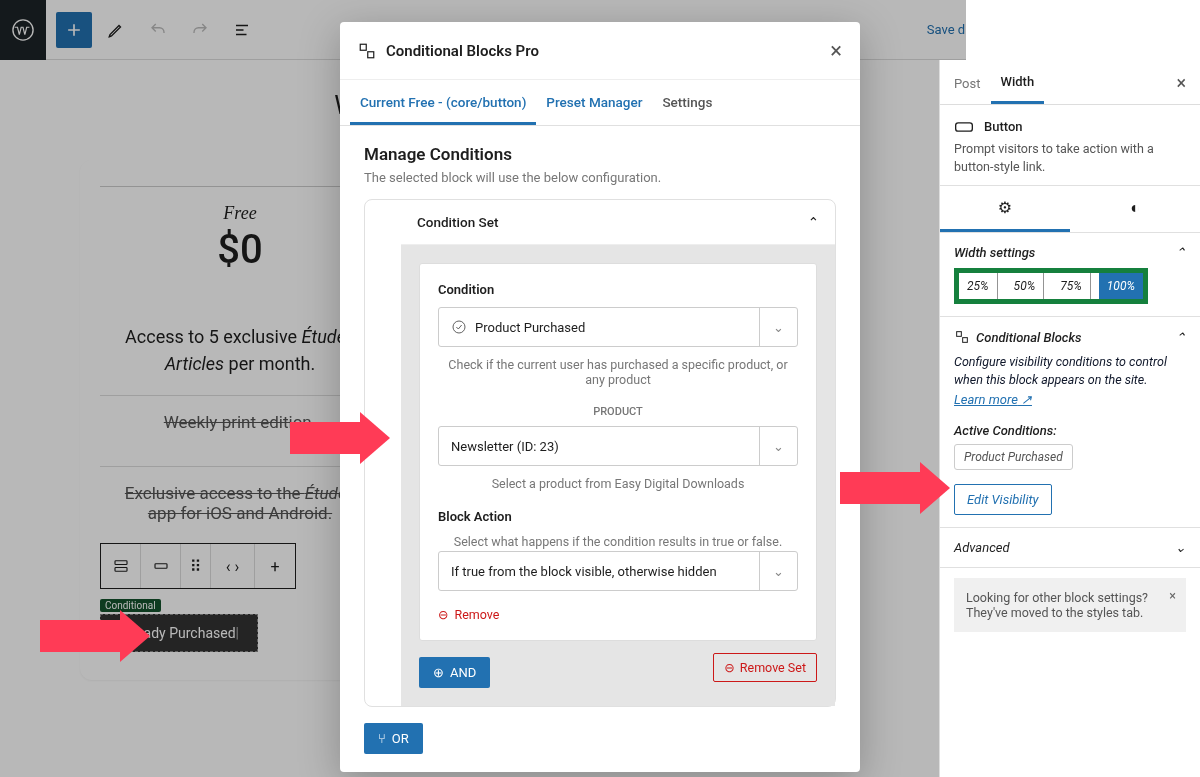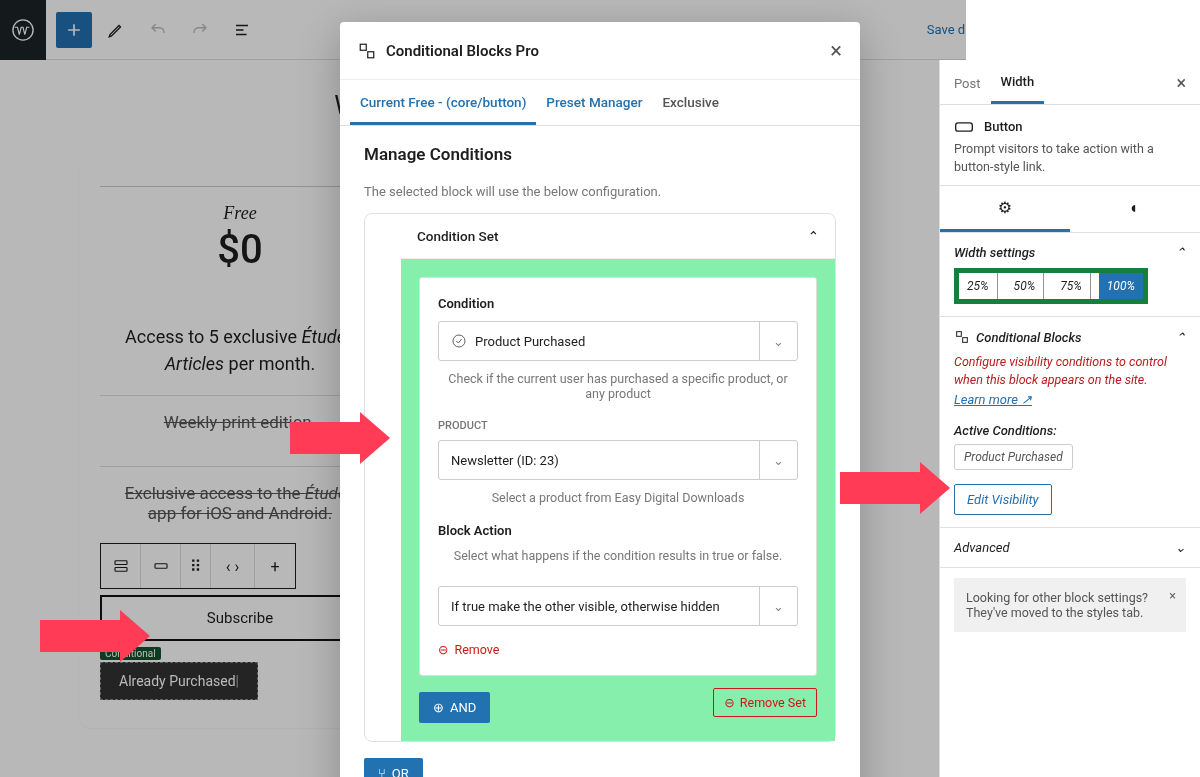--- a/index.html
+++ b/index.html
@@ -64,32 +64,32 @@
   
   .modal { position:absolute; top:22px; left:50%; transform:translateX(-50%); width:520px; background:#fff; border-radius:4px; box-shadow: 0 10px 40px rgba(0,0,0,0.25); z-index:100; }
   .modal-hdr { display:flex; align-items:center; padding:16px 18px; border-bottom:1px solid #eee; gap:10px; }
   .modal-hdr .title { font-weight:600; font-size:15px; }
   .modal-close { margin-left:auto; font-size:22px; color:#555; }
   .modal-tabs { display:flex; border-bottom:1px solid #e0e0e0; padding: 0 10px; }
   .modal-tab { padding:14px 10px 12px; font-size:13.5px; font-weight:500; color:#555; }
   .modal-tab.blue { color:#2271b1; }
   .modal-tab.active { color:#2271b1; border-bottom:3px solid #2271b1; }
   .modal-body { padding: 18px 24px; }
-  .modal-h { font-size:17px; font-weight:600; margin-bottom:20px; }
+  .modal-h { font-size:17px; font-weight:600; margin-bottom:6px; }
   .modal-sub { color:#777; font-size:13px; margin-bottom:14px; }
   .cond-set { border:1px solid #e0e0e0; border-radius:8px;padding-left:36px; }
   .cond-set-hdr { display:flex; justify-content:space-between; padding:14px 16px; font-weight:500; font-size:13.5px; }
-  .cond-inner { background:#86efac; padding:18px; border-top:1px solid #eee; }
+  .cond-inner { background:#e5e5e5; padding:18px; border-top:1px solid #eee; }
   .cond-box { background:#fff; border:1px solid #ddd; border-radius:3px; padding:18px; }
   .cond-label { font-weight:600; font-size:13px; margin-bottom:10px; }
   .cond-select { border:1px solid #ccc; border-radius:3px; display:flex; align-items:center; height:40px; }
   .cond-select .val { flex:1; padding:0 12px; display:flex; align-items:center; gap:8px; }
   .cond-select .arrow { width:38px; border-left:1px solid #ccc; height:100%; display:flex; align-items:center; justify-content:center; color:#888; }
   .cond-help { font-size:12.5px; color:#777; margin-top:10px;text-align:center; }
-  .cond-small-label { font-size:11px; text-transform:uppercase; color:#777; margin:18px 0 8px; font-weight:500; }
+  .cond-small-label { font-size:11px; text-transform:uppercase; color:#777; margin:18px 0 8px; font-weight:500;text-align:center; }
   .remove-cond { color:#cc1818; display:flex; align-items:center; gap:6px; font-size:12.5px; margin-top:16px; }
   .btn-and { background:#2271b1; color:#fff; padding:8px 14px; display:inline-flex; align-items:center; gap:6px; margin-top:16px; border-radius:2px; font-size:13px; }
   .btn-removeset { border:1px solid #cc1818; color:#cc1818; padding:6px 10px; float:right; margin-top:12px; border-radius:2px; font-size:12.5px; display:inline-flex; gap:5px; align-items:center; }
   .btn-or { background:#2271b1; color:#fff; padding:8px 14px; display:inline-flex; align-items:center; gap:6px; margin-top:16px; border-radius:2px; font-size:13px; }
 
   
   .arrow-anno { position:absolute; z-index:200; display:flex; align-items:center; }
   .arrow-anno .shaft { height:32px; background:#ff3b56; width:60px; }
   .arrow-anno .head { width:0; height:0; border-top:26px solid transparent; border-bottom:26px solid transparent; border-left:30px solid #ff3b56; }
 
@@ -169,21 +169,20 @@
         </div>
       <div class="cell">
           <svg width="18" height="14" viewBox="0 0 24 18">
             <rect x="4" y="6" width="16" height="6" rx="1" fill="none" stroke="#1e1e1e" stroke-width="1.5"></rect>
           </svg>
         </div>
       <div class="cell" style="width:30px">⠿</div>
       <div class="cell" style="width:44px">‹ ›</div>
       <div class="cell" style="border-right:none">+</div>
     </div>
-    <div class="subscribe-btn">Subscribe</div>
     <div><span class="cond-tag">Conditional</span></div>
     <div class="already"><span>Already Purchased</span><span style="color:#aaa;">|</span></div>
   </div>
 </div>
 
 <div class="dim-overlay">
   <div class="cutout-sidebar"></div>
 </div>
 
 <div class="sidebar">
@@ -225,21 +224,21 @@
         <span>
             <svg width="16" height="16" viewBox="0 0 24 24">
               <rect x="4" y="4" width="7" height="7" fill="none" stroke="#1e1e1e" stroke-width="1.5"></rect>
               <rect x="13" y="13" width="7" height="7" fill="none" stroke="#1e1e1e" stroke-width="1.5"></rect>
             </svg>
           </span>
         <span>Conditional Blocks</span>
       </span>
       <span>⌃</span>
     </div>
-    <div style="font-size:12.5px;color:#b91c1c;line-height:1.4;">Configure visibility conditions to control when this block appears on the site.</div>
+    <div style="font-size:12.5px;color:#0f172a;line-height:1.4;">Configure visibility conditions to control when this block appears on the site.</div>
     <div style="margin-top:4px;"><span class="sb-link"><span>Learn more</span> ↗</span></div>
     <div style="margin-top:16px;font-weight:500;">Active Conditions:</div>
     <div class="sb-badge">Product Purchased</div>
     <br>
     <span class="edit-vis-btn">Edit Visibility</span>
   </div>
   <div class="sb-section" style="display:flex;justify-content:space-between;">
     <span>Advanced</span>
     <span>⌄</span>
   </div>
@@ -258,21 +257,21 @@
           <rect x="3" y="3" width="8" height="8" fill="none" stroke="#1e1e1e" stroke-width="1.6"></rect>
           <rect x="13" y="13" width="8" height="8" fill="none" stroke="#1e1e1e" stroke-width="1.6"></rect>
         </svg>
       </span>
     <span class="title">Conditional Blocks Pro</span>
     <span class="modal-close">×</span>
   </div>
   <div class="modal-tabs">
     <div class="modal-tab active">Current Free - (core/button)</div>
     <div class="modal-tab blue">Preset Manager</div>
-    <div class="modal-tab">Exclusive</div>
+    <div class="modal-tab">Settings</div>
   </div>
   <div class="modal-body">
     <div class="modal-h">Manage Conditions</div>
     <div class="modal-sub">The selected block will use the below configuration.</div>
 
     <div class="cond-set">
       <div class="cond-set-hdr">
         <span>Condition Set</span>
         <span>⌃</span>
       </div>
@@ -296,24 +295,24 @@
           <div class="cond-small-label">PRODUCT</div>
           <div class="cond-select">
             <div class="val">
                 <span>Newsletter (ID: 23)</span>
               </div>
             <div class="arrow">⌄</div>
           </div>
           <div class="cond-help">Select a product from Easy Digital Downloads</div>
 
           <div class="cond-label" style="margin-top:18px;">Block Action</div>
-          <div class="cond-help" style="margin-top:0;margin-bottom:23px;">Select what happens if the condition results in true or false.</div>
+          <div class="cond-help" style="margin-top:0;margin-bottom:2px;">Select what happens if the condition results in true or false.</div>
           <div class="cond-select">
             <div class="val">
-                <span>If true make the other visible, otherwise hidden</span>
+                <span>If true from the block visible, otherwise hidden</span>
               </div>
             <div class="arrow">⌄</div>
           </div>
 
           <div class="remove-cond">
             <span>⊖</span>
             <span>Remove</span>
           </div>
         </div>
 

